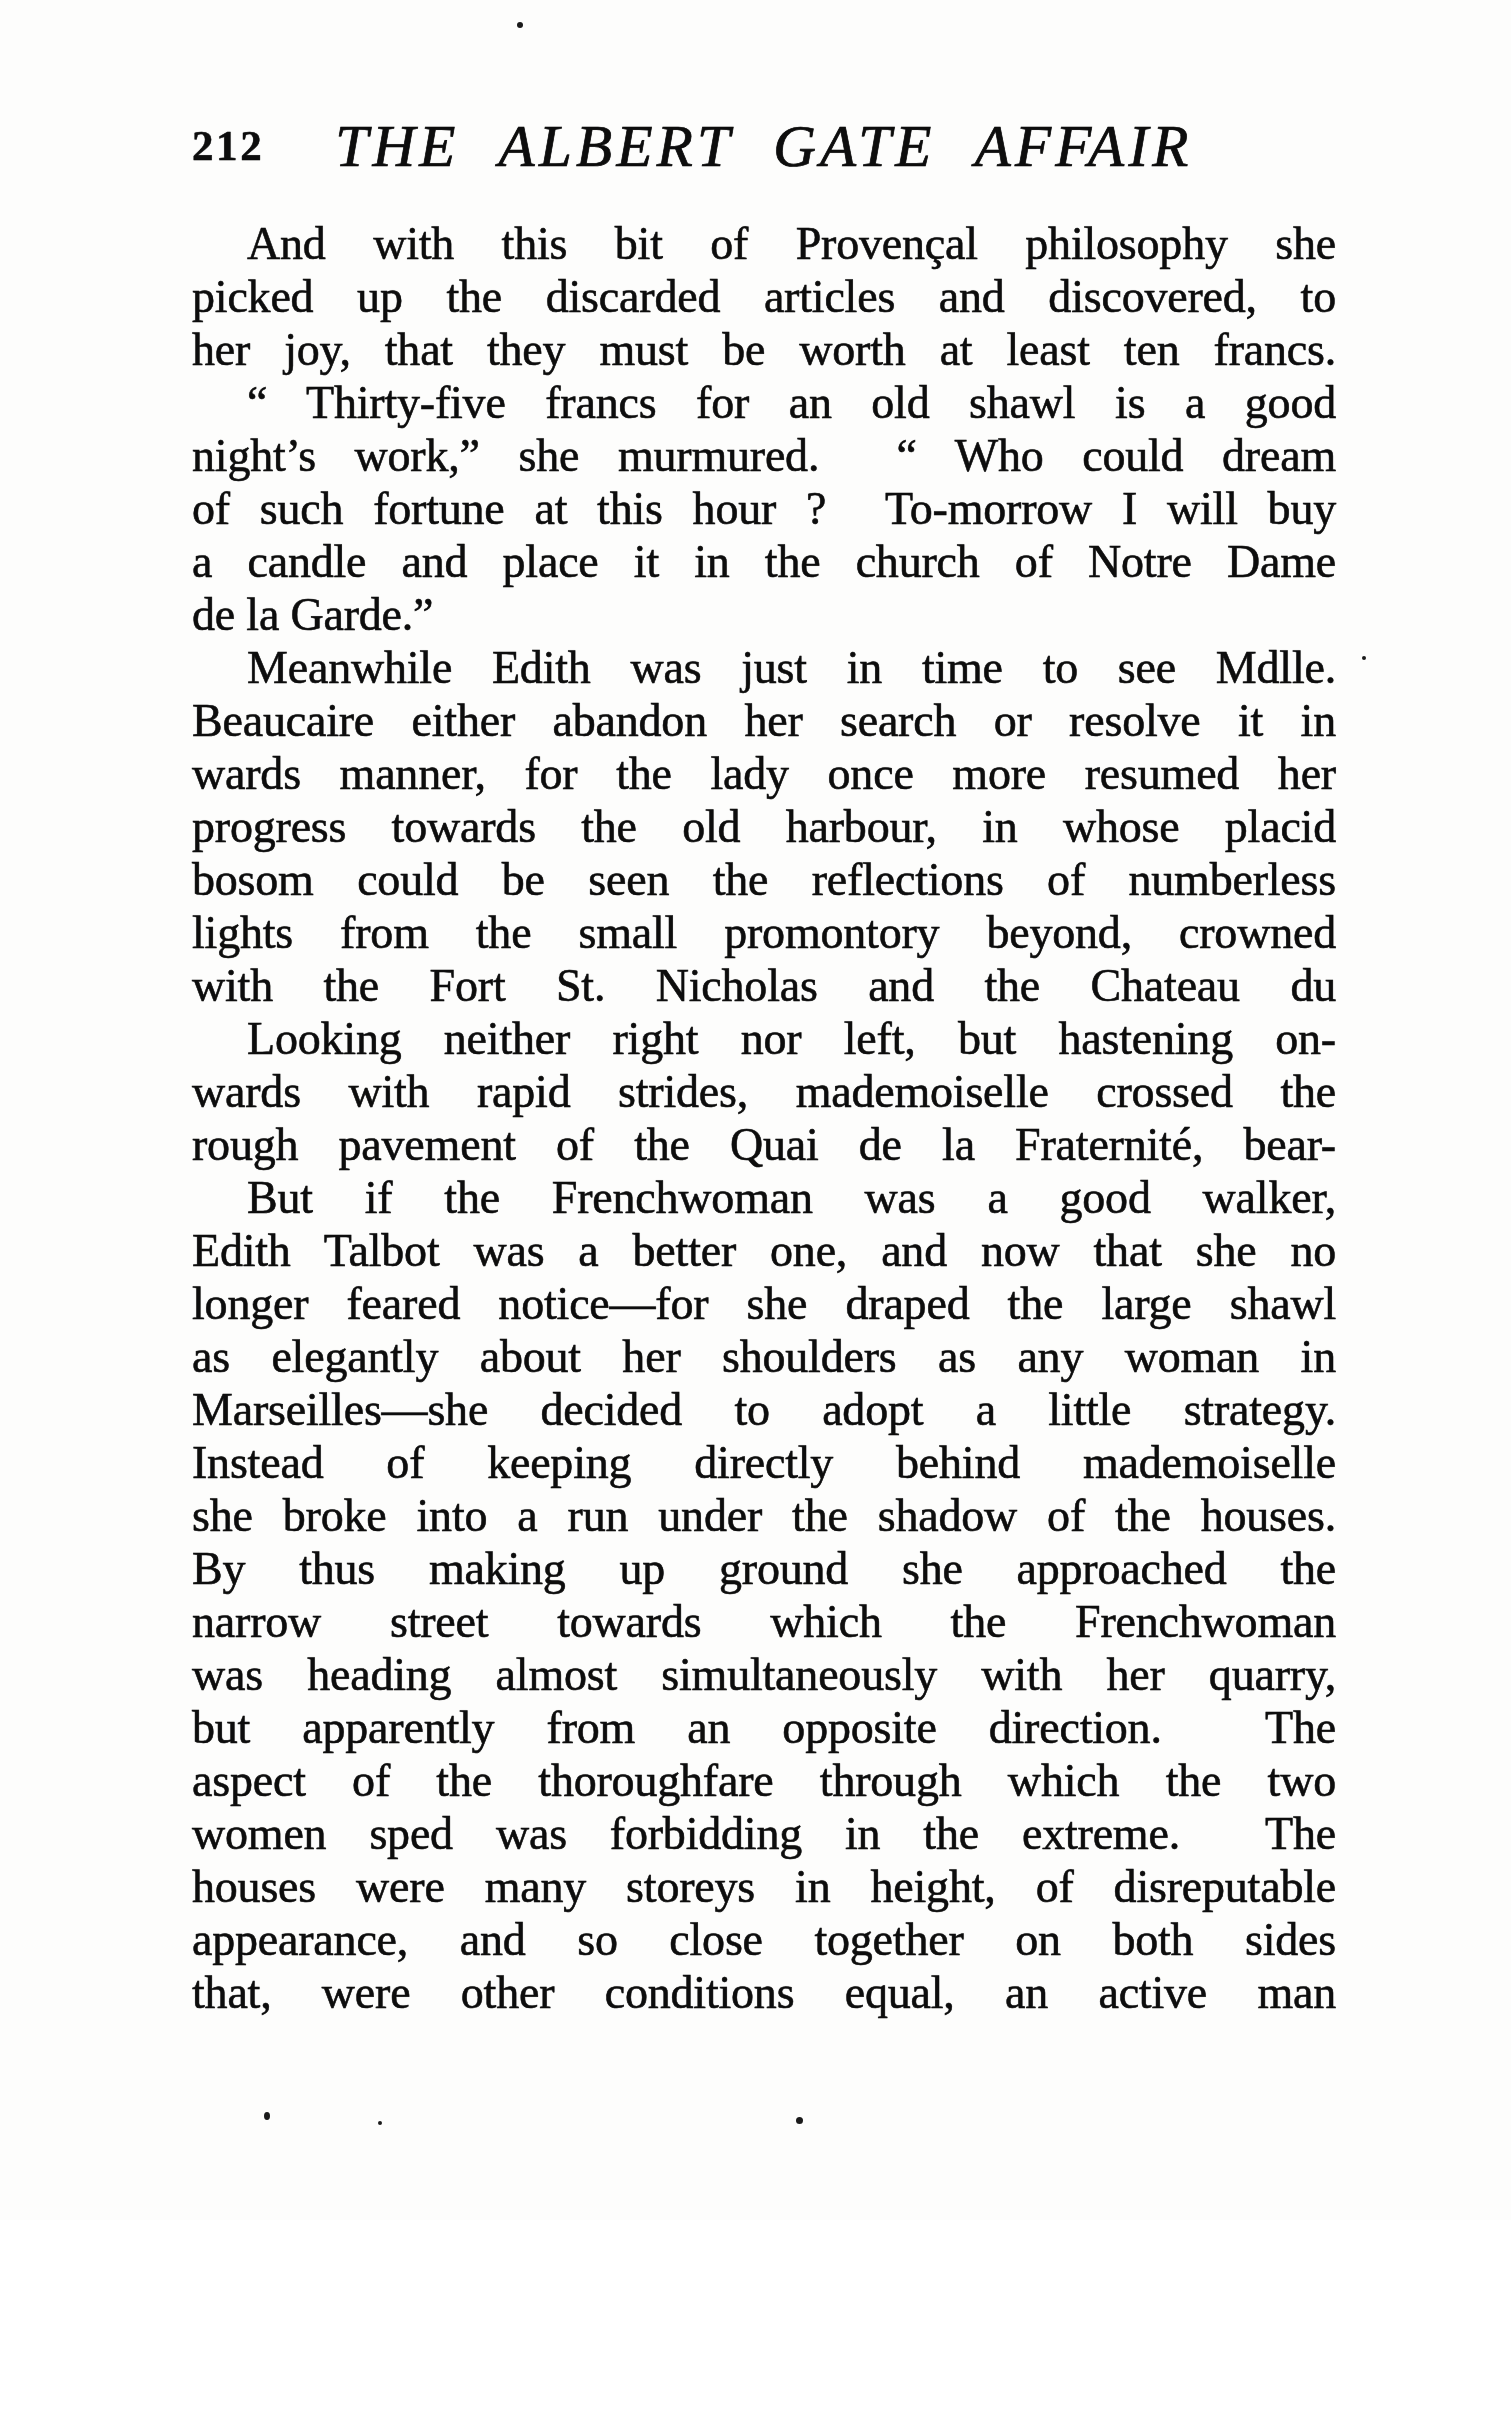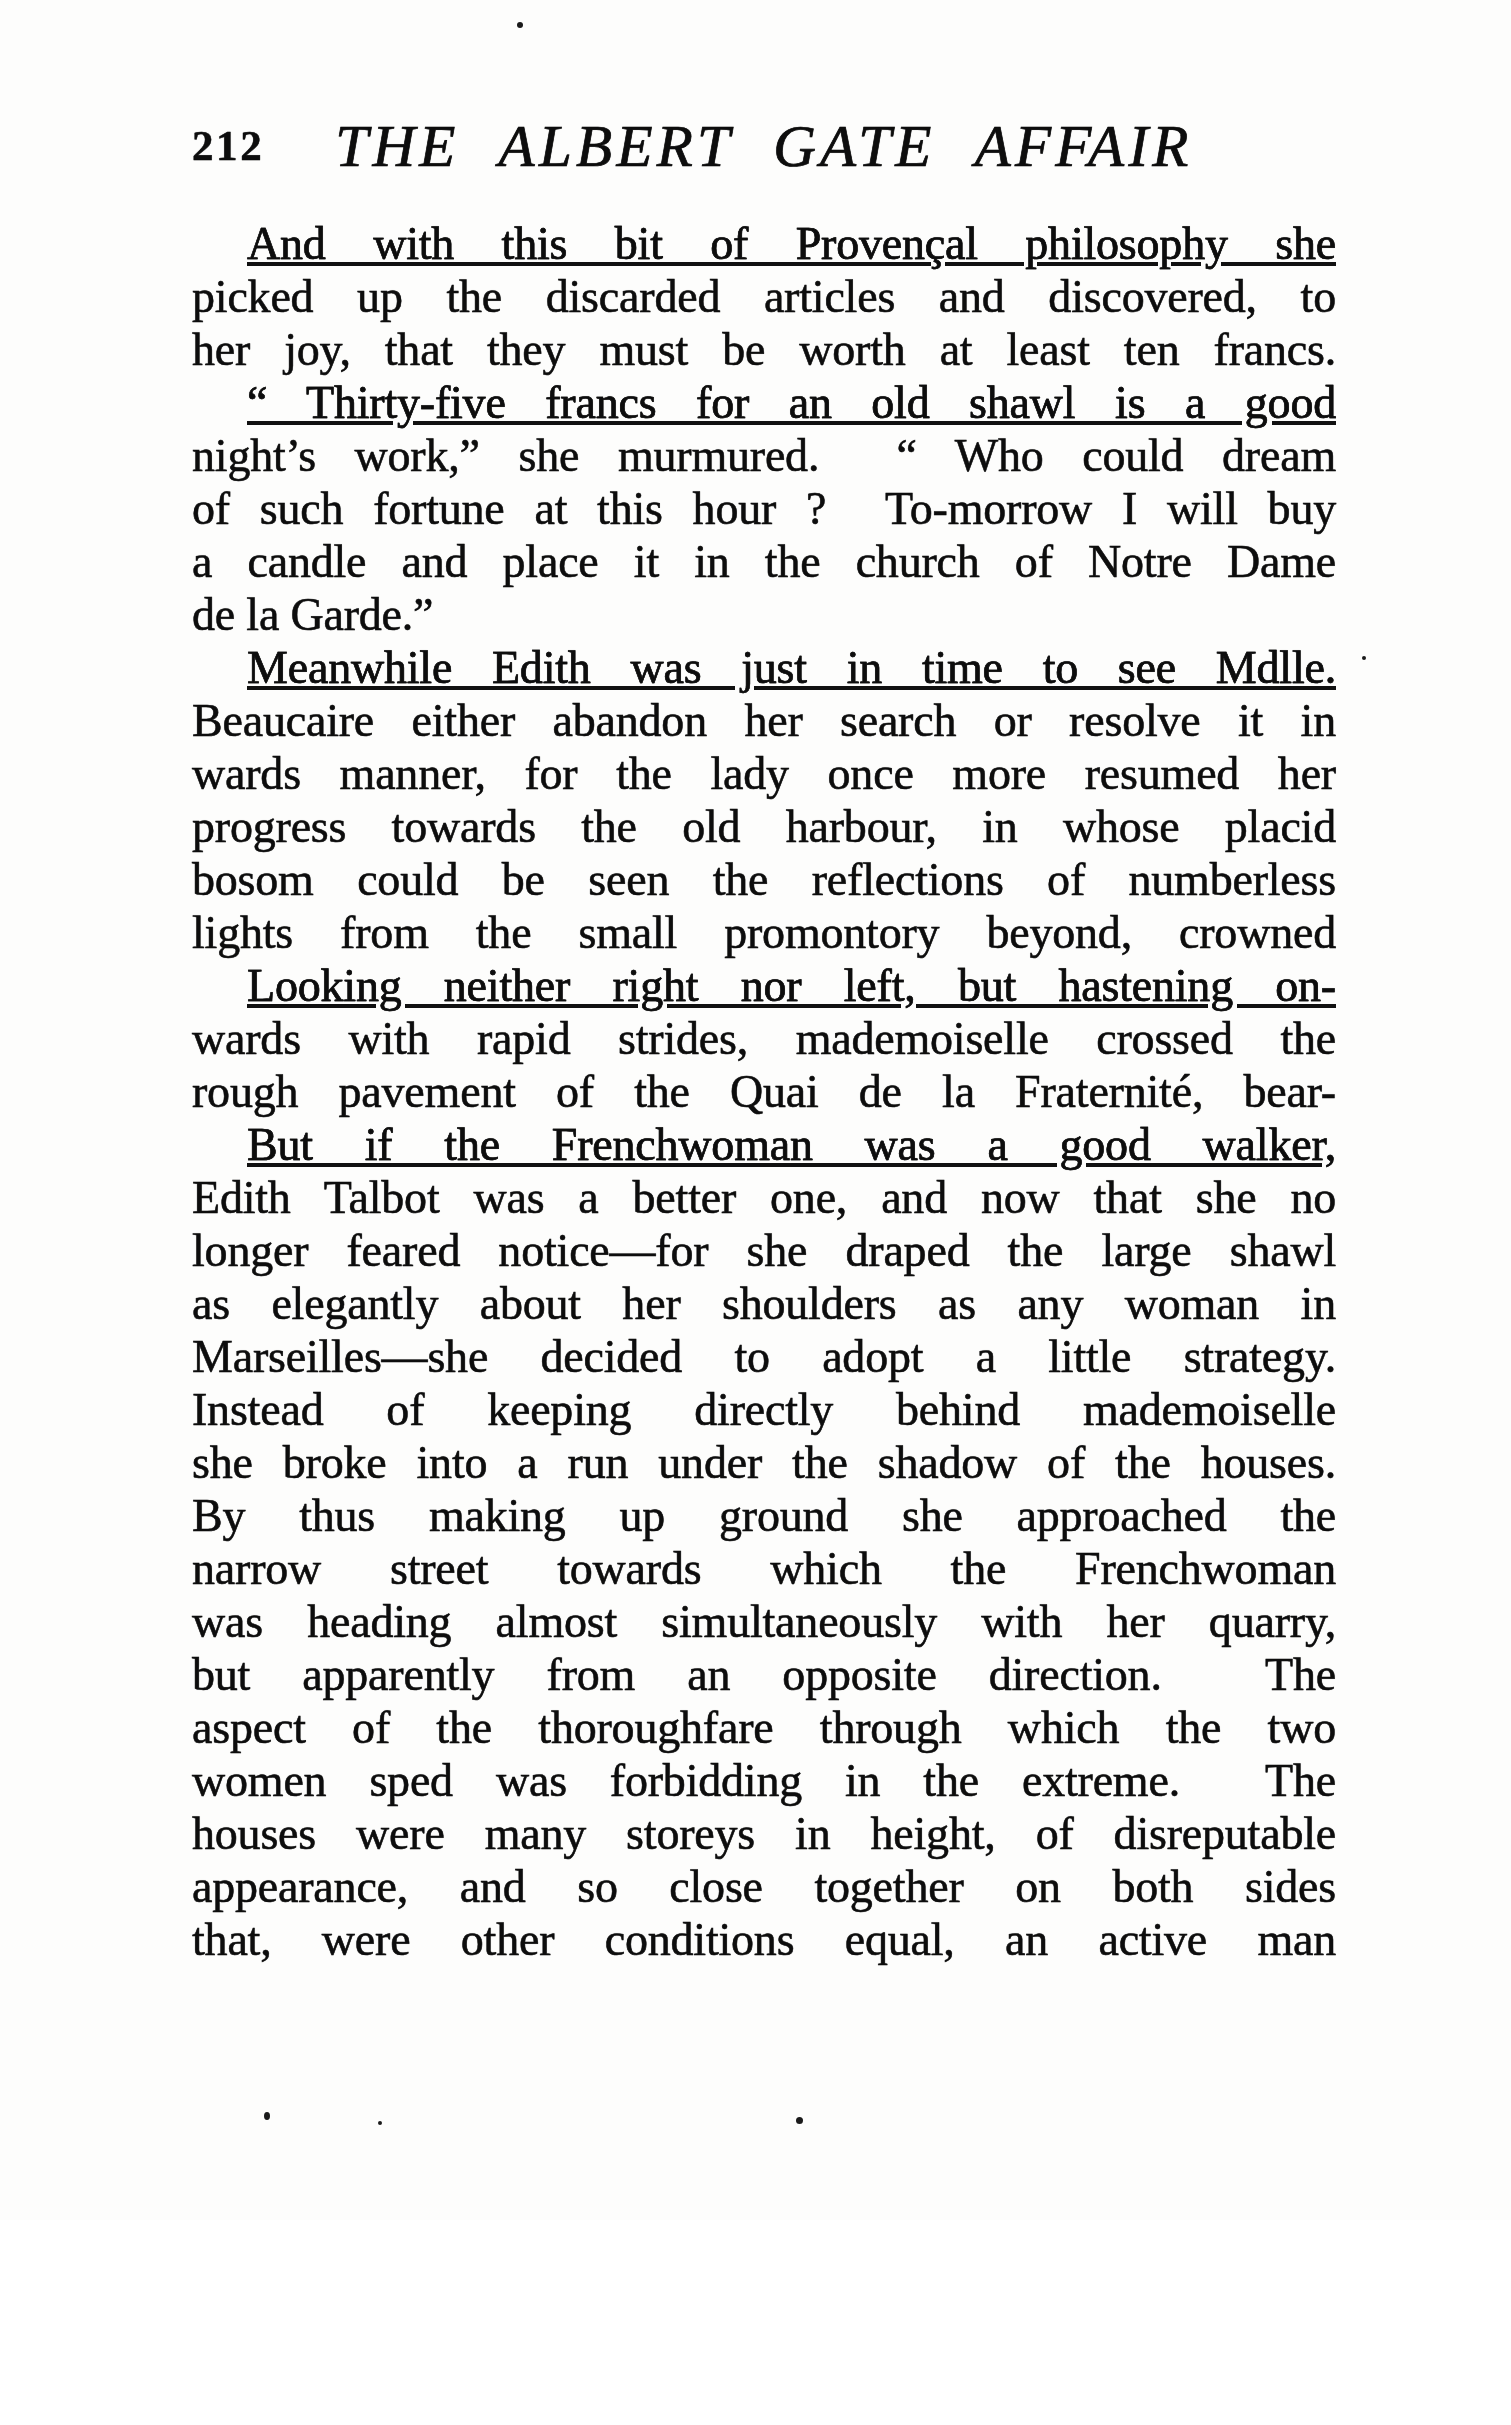--- a/index.html
+++ b/index.html
@@ -55,21 +55,21 @@
     white-space: pre-wrap;
     font-size: 46px;
     line-height: 53px;
     height: 53px;
     letter-spacing: -0.2px;
     text-align: justify;
     text-align-last: justify;
     -webkit-text-stroke: 0.5px #111;
     text-shadow: 0 0 0.9px rgba(0,0,0,.45);
   }
-  .line.indent { text-indent: 55px; text-decoration: underline; }
+  .line.indent { text-indent: 55px; }
   .line.para-end { text-align-last: left; }
   
   .speck {
     position: absolute;
     background: #1a1a1a;
     border-radius: 50%;
   }
   .speck.s1 { left: 517px;  top: 22.4px;   width: 6px; height: 6px; }
   .speck.s2 { left: 1362px; top: 656px;  width: 4.3px; height: 4.3px; }
   .speck.s3 { left: 264px;  top: 2112px; width: 6px; height: 7.8px; }
@@ -94,20 +94,21 @@
       <div class="line">night’s work,” she murmured.  “ Who could dream</div>
       <div class="line">of such fortune at this hour ?  To-morrow I will buy</div>
       <div class="line">a candle and place it in the church of Notre Dame</div>
       <div class="line para-end">de la Garde.”</div>
       <div class="line indent">Meanwhile Edith was just in time to see Mdlle.</div>
       <div class="line">Beaucaire either abandon her search or resolve it in</div>
       <div class="line">wards manner, for the lady once more resumed her</div>
       <div class="line">progress towards the old harbour, in whose placid</div>
       <div class="line">bosom could be seen the reflections of numberless</div>
       <div class="line">lights from the small promontory beyond, crowned</div>
+      <div class="line">with the Fort St. Nicholas and the Chateau du</div>
       <div class="line indent">Looking neither right nor left, but hastening on-</div>
       <div class="line">wards with rapid strides, mademoiselle crossed the</div>
       <div class="line">rough pavement of the Quai de la Fraternité, bear-</div>
       <div class="line indent">But if the Frenchwoman was a good walker,</div>
       <div class="line">Edith Talbot was a better one, and now that she no</div>
       <div class="line">longer feared notice—for she draped the large shawl</div>
       <div class="line">as elegantly about her shoulders as any woman in</div>
       <div class="line">Marseilles—she decided to adopt a little strategy.</div>
       <div class="line">Instead of keeping directly behind mademoiselle</div>
       <div class="line">she broke into a run under the shadow of the houses.</div>

